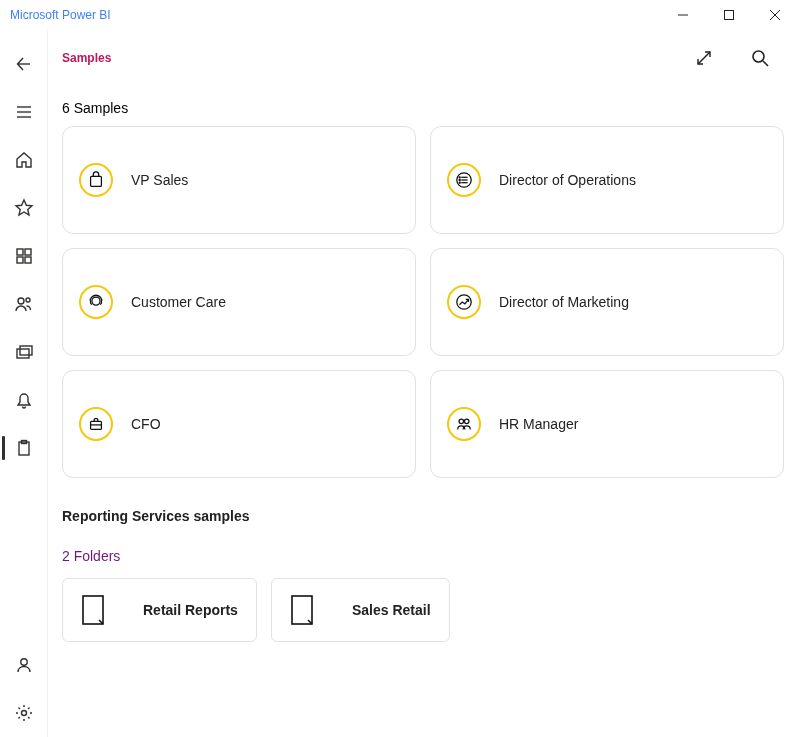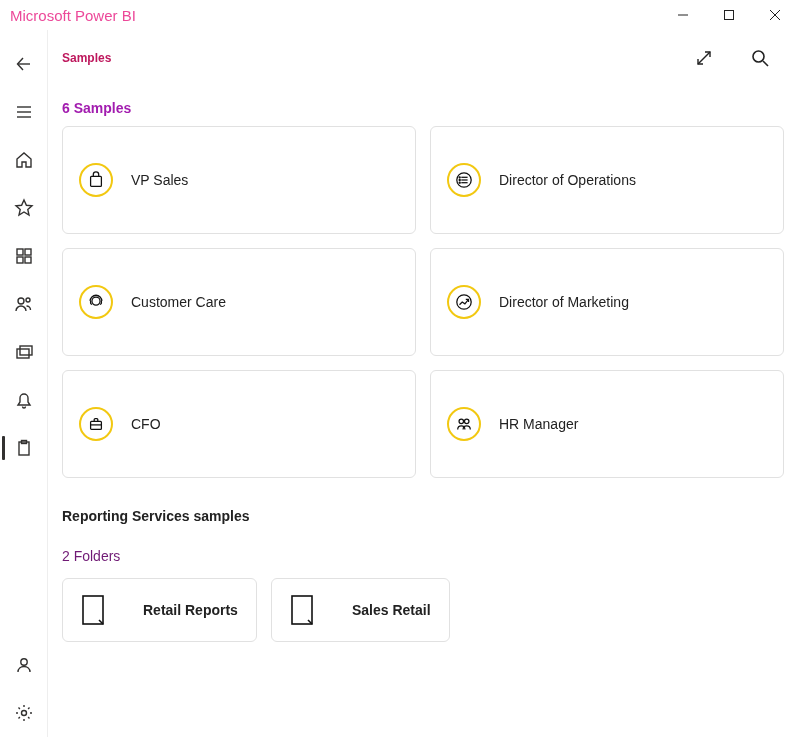--- a/index.html
+++ b/index.html
@@ -11,22 +11,22 @@
     background: #fff;
     width: 798px; height: 737px;
     overflow: hidden;
   }
   
   .titlebar {
     height: 30px;
     display: flex;
     align-items: center;
     padding-left: 10px;
-    font-size: 15px;
-    color: #ec4899;
+    font-size: 12px;
+    color: #3b82f6;
     user-select: none;
   }
   .titlebar-spacer { flex: 1; }
   .titlebar-btn {
     width: 46px; height: 30px;
     display: flex; align-items: center; justify-content: center;
     color: #222;
   }
   .titlebar-btn svg { stroke: #222; }
   
@@ -81,32 +81,31 @@
   }
   .toolbar-spacer { flex: 1; }
   .toolbar-btn {
     width: 48px; height: 48px;
     display: flex; align-items: center; justify-content: center;
   }
   .toolbar-btn + .toolbar-btn { margin-left: 8px; }
   .subtitle {
     margin: 14px 0 10px 0;
     font-size: 14px;
-    color: #a21caf;
-    font-weight: bold;
+    color: #000000;
   }
   
   .grid {
     display: grid;
     grid-template-columns: 1fr 1fr;
     gap: 14px;
   }
   .card {
     border: 1px solid #e1e1e1;
-    border-radius: 6px;
+    border-radius: 11px;
     padding: 22px 16px;
     display: flex;
     align-items: center;
     gap: 18px;
     min-height: 108px;
   }
   .card-icon {
     width: 34px; height: 34px;
     border: 2px solid #F2C811;
     border-radius: 50%;

